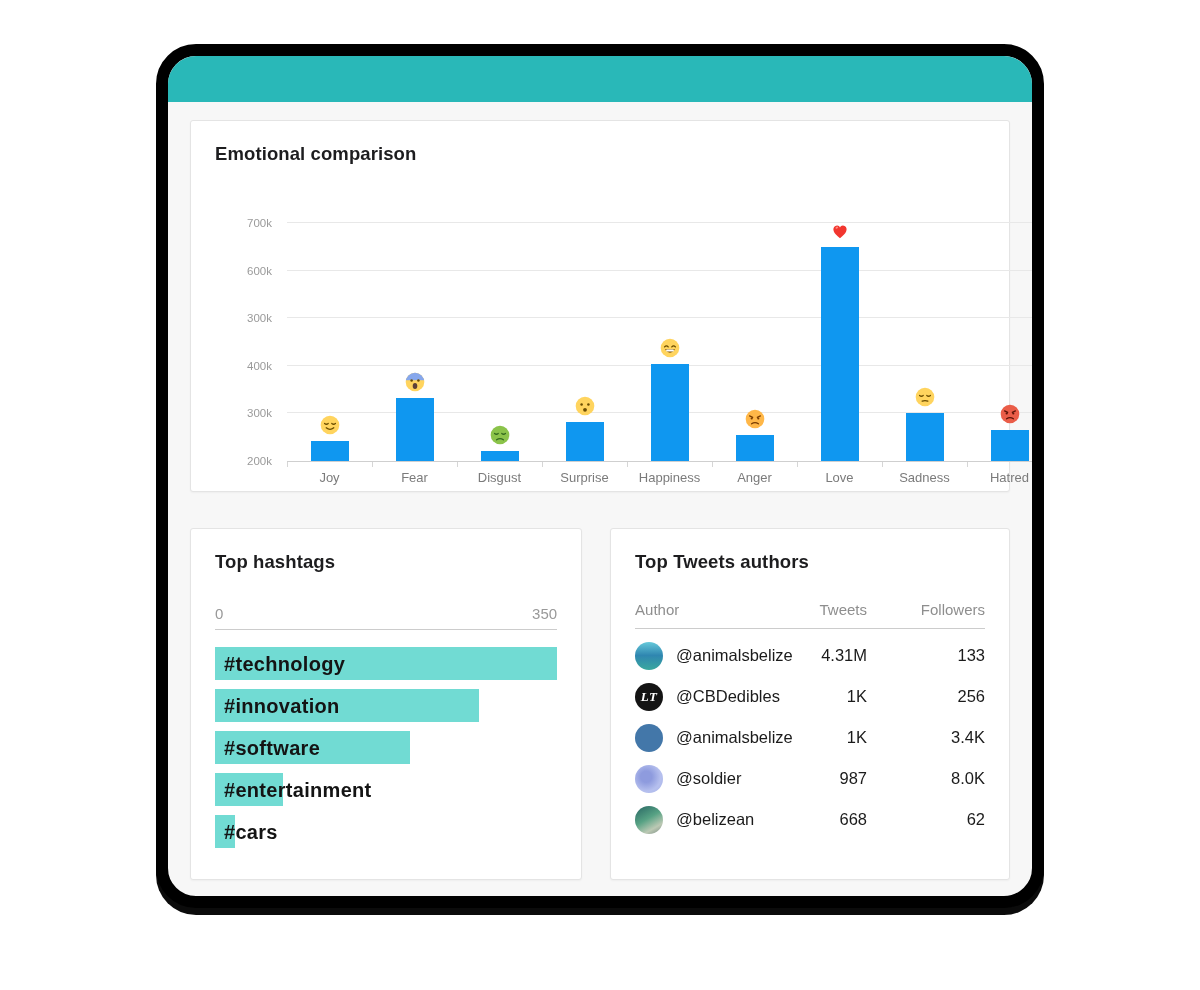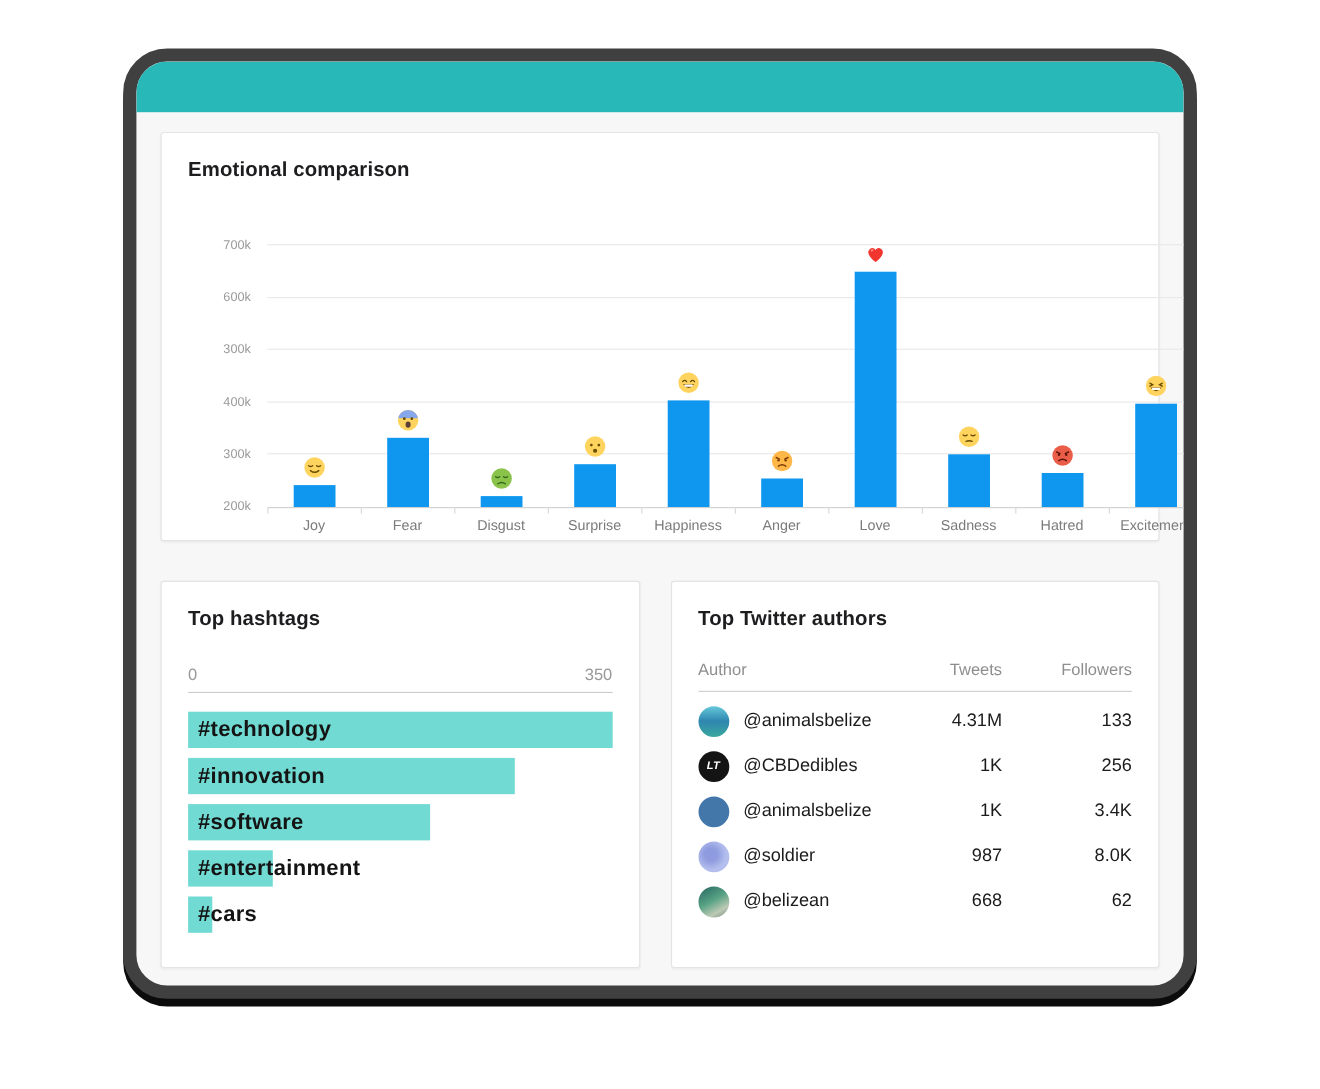--- a/index.html
+++ b/index.html
@@ -4,24 +4,24 @@
 <style>
   * { box-sizing: border-box; }
   html, body { margin: 0; padding: 0; }
   body {
     width: 1200px; height: 990px;
     background: #ffffff;
     font-family: "Liberation Sans", sans-serif;
     color: #1c1c1e;
   }
   .window {
-    width: 976px;
+    width: 888px;
     margin: 44px auto 0;
     background: var(--body-bg, #f7f7f7);
-    border: 12px solid #404040;
+    border: 12px solid #000000;
     border-radius: 40px;
     box-shadow: 0 7px 0 #0b0b0b;
     overflow: hidden;
   }
   .window-header {
     height: 46px;
     background: var(--header-teal, #29b8b8);
   }
   .window-body { padding: 18px 22px 16px; }
 
@@ -98,22 +98,22 @@
     display: grid; grid-template-columns: 1fr 100px 118px;
     align-items: center; height: 41px;
     font-size: 16.5px; color: #1b1b1b;
   }
   .author-cell { display: flex; align-items: center; gap: 13px; min-width: 0; text-align: right; }
   .avatar {
     width: 28px; height: 28px; border-radius: 50%; flex: none;
     display: flex; align-items: center; justify-content: center;
   }
   .avatar-mono {
-    color: #ffffff; font-family: Liberation Sans, sans-serif;
-    font-style: italic; font-weight: 700; font-size: 10px; letter-spacing: 0.5px;
+    color: #ffffff; font-family: Liberation Serif, serif;
+    font-style: italic; font-weight: 700; font-size: 13px; letter-spacing: 0.5px;
   }
   .num { text-align: right; }
   .th.right { text-align: right; }
 </style>
 </head>
 <body>
 
 <div class="window">
   <div class="window-header"></div>
   <div class="window-body">
@@ -314,21 +314,21 @@
               <span class="hlabel">#entertainment</span>
             </div>
             <div class="hrow">
               <div class="hbar" style="width: 5.71429%;"></div>
               <span class="hlabel">#cars</span>
             </div>
           </div>
       </section>
 
       <section class="card">
-        <h2 class="card-title">Top Twitter authors</h2>
+        <h2 class="card-title">Top Tweets authors</h2>
         <div class="tbl-header">
           <span class="th">Author</span>
           <span class="th right">Tweets</span>
           <span class="th right">Followers</span>
         </div>
         <div class="tbl-body" id="author-rows">
             <div class="trow">
               <div class="author-cell">
                 <span class="avatar" style="background: linear-gradient(rgb(102, 201, 218) 0%, rgb(47, 134, 176) 48%, rgb(58, 168, 158) 100%);"></span>
                 <span>@animalsbelize</span>

